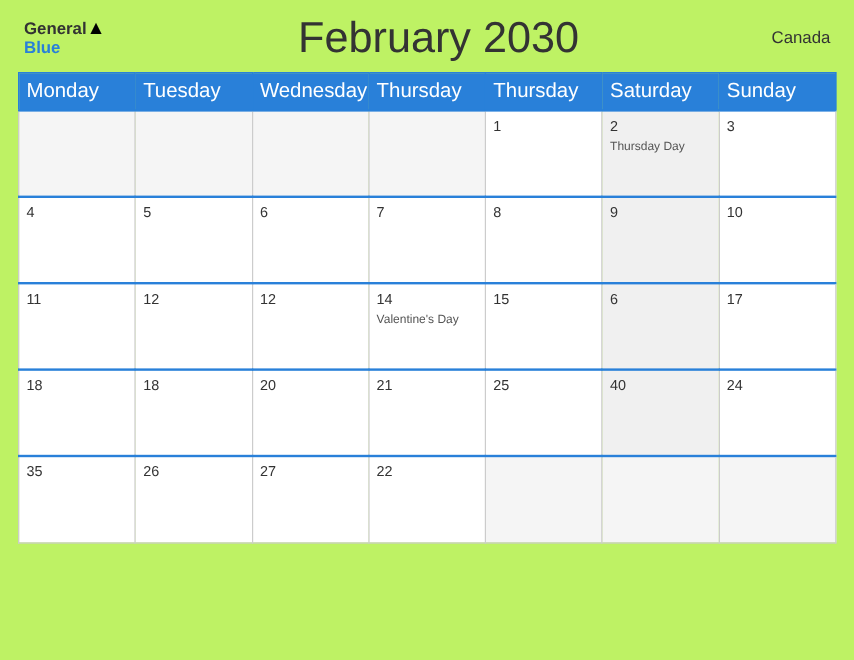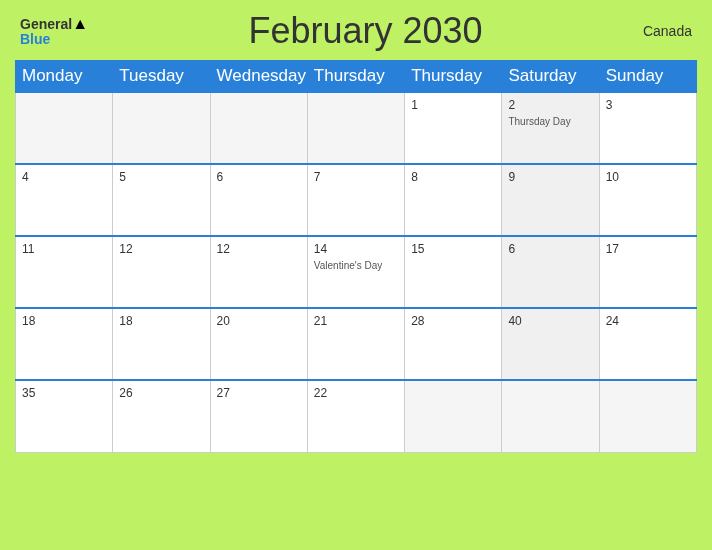--- a/index.html
+++ b/index.html
@@ -185,21 +185,21 @@
           <td>
             <span class="day-num">18</span>
           </td>
           <td>
             <span class="day-num">20</span>
           </td>
           <td>
             <span class="day-num">21</span>
           </td>
           <td>
-            <span class="day-num">28</span>
+            <span class="day-num">25</span>
           </td>
           <td class="gray-bg">
             <span class="day-num">40</span>
           </td>
           <td>
             <span class="day-num">24</span>
           </td>
         </tr>
         <tr>
           <td>

